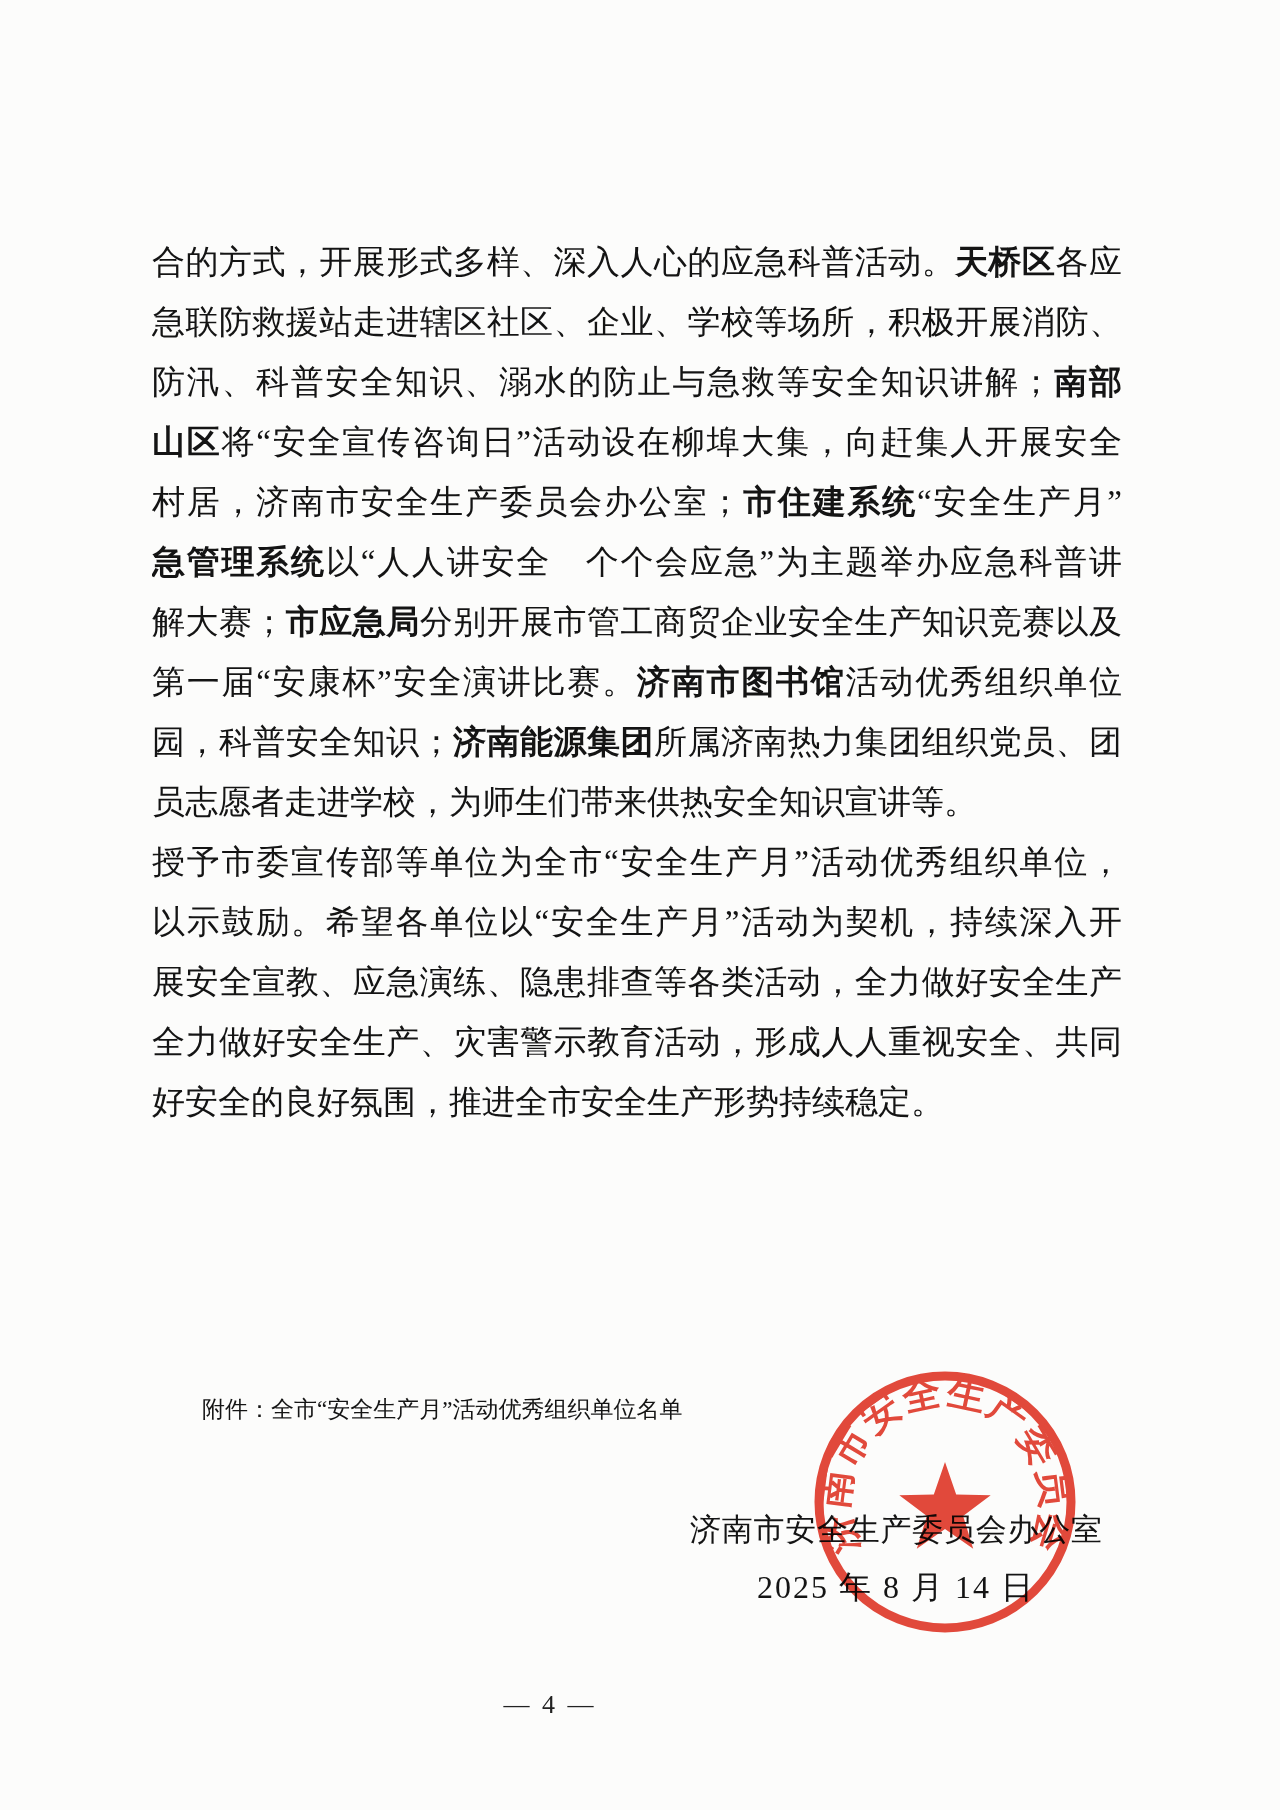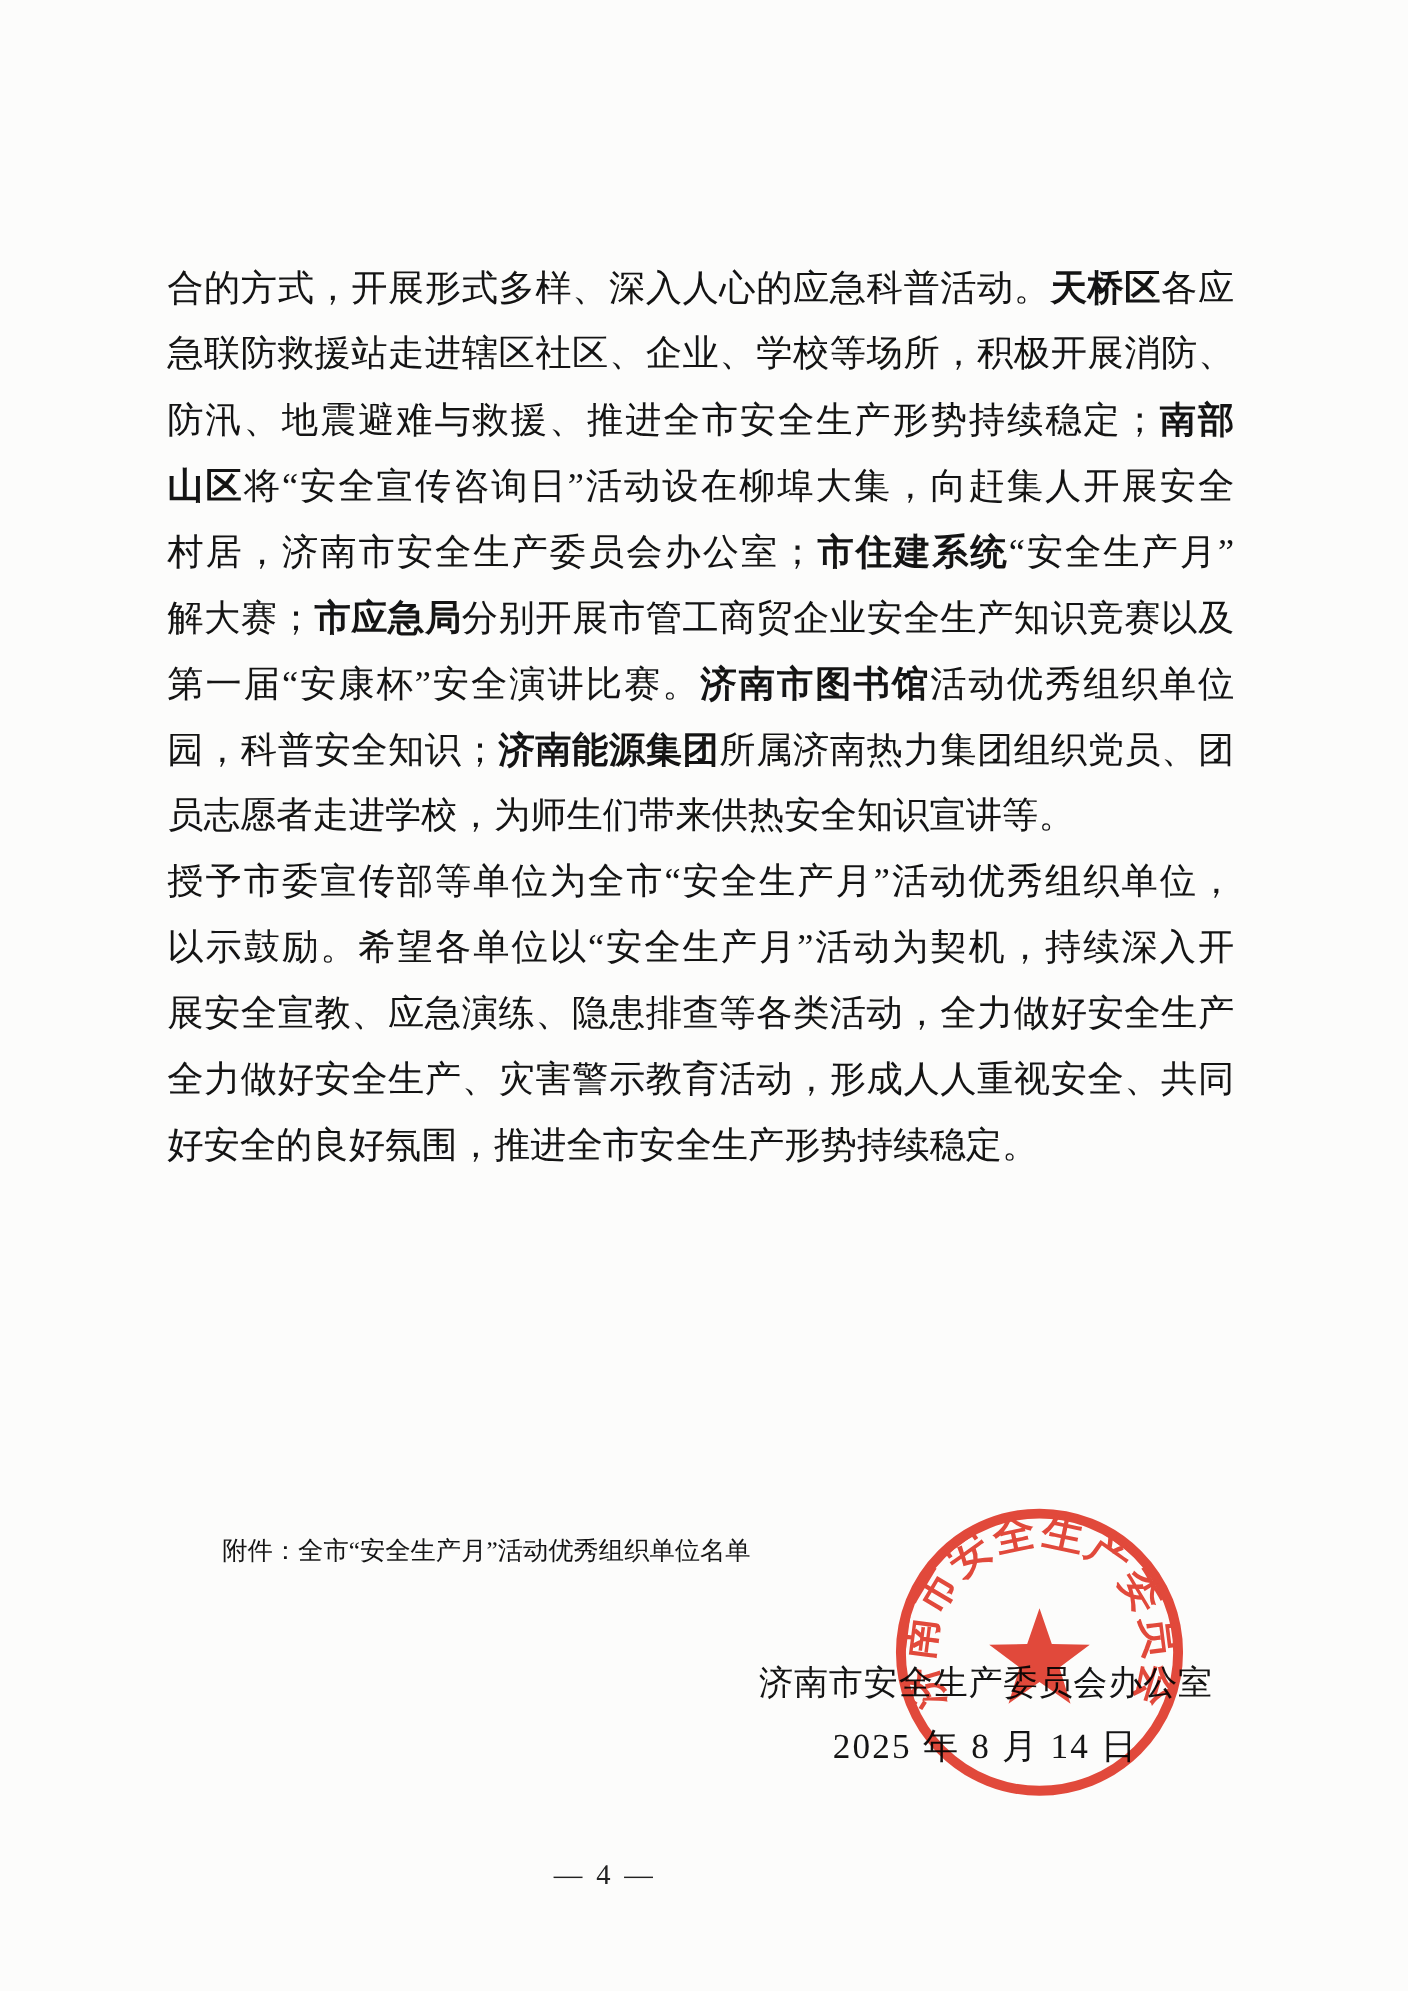--- a/index.html
+++ b/index.html
@@ -6,21 +6,21 @@
   .page {
     position:relative; width:1280px; height:1810px; margin:0 auto;
     background:#fcfcfb; overflow:hidden;
     font-family:"Liberation Serif","DejaVu Serif",serif; color:#141414;
   }
   .body-text { position:absolute; left:152px; top:232px; width:970px;
     font-size:33px; line-height:60px; }
   .line { height:60px; overflow:hidden; }
   .line.j { text-align:justify; text-align-last:justify; }
   .line.indent { text-indent:48px; }
-  .b { font-family:Liberation Sans, sans-serif; font-weight:700; }
+  .b { font-family:Liberation Serif, serif; font-weight:700; }
   .attachment { position:absolute; left:152px; top:1380px; width:970px;
     font-size:23px; line-height:60px; text-indent:50px; }
   .signature { position:absolute; left:690px; top:1500px; width:412px;
     font-size:31px; line-height:60px; text-align:justify; text-align-last:justify; }
   .dateline { position:absolute; left:690px; top:1557px; width:412px;
     font-size:32px; line-height:60px; text-align:center; letter-spacing:2px; }
   .pagenum { position:absolute; left:450px; top:1690px; width:200px;
     text-align:center; font-size:26px; letter-spacing:3px; color:#222; }
   .seal { position:absolute; left:805px; top:1360px; width:280px; height:280px;
     mix-blend-mode:multiply; opacity:.92; pointer-events:none; }
@@ -29,23 +29,24 @@
   }
 </style>
 </head>
 <body>
 
 <div class="page">
 
   <div class="body-text">
       <div class="line j"><span>合的方式，开展形式多样、深入人心的应急科普活动。</span><span class="b">天桥区</span><span>各应</span></div>
       <div class="line j"><span>急联防救援站走进辖区社区、企业、学校等场所，积极开展消防、</span></div>
-      <div class="line j"><span>防汛、地震避难与救援、推进全市安全生产形势持续稳定；</span><span class="b">南部</span></div>
+      <div class="line j"><span>防汛、科普安全知识、溺水的防止与急救等安全知识讲解；</span><span class="b">南部</span></div>
       <div class="line j"><span class="b">山区</span><span>将“安全宣传咨询日”活动设在柳埠大集，向赶集人开展安全</span></div>
       <div class="line j"><span>村居，济南市安全生产委员会办公室；</span><span class="b">市住建系统</span><span>“安全生产月”</span></div>
+      <div class="line j"><span class="b">急管理系统</span><span>以“人人讲安全　个个会应急”为主题举办应急科普讲</span></div>
       <div class="line j"><span>解大赛；</span><span class="b">市应急局</span><span>分别开展市管工商贸企业安全生产知识竞赛以及</span></div>
       <div class="line j"><span>第一届“安康杯”安全演讲比赛。</span><span class="b">济南市图书馆</span><span>活动优秀组织单位</span></div>
       <div class="line j"><span>园，科普安全知识；</span><span class="b">济南能源集团</span><span>所属济南热力集团组织党员、团</span></div>
       <div class="line"><span>员志愿者走进学校，为师生们带来供热安全知识宣讲等。</span></div>
       <div class="line j"><span>授予市委宣传部等单位为全市“安全生产月”活动优秀组织单位，</span></div>
       <div class="line j"><span>以示鼓励。希望各单位以“安全生产月”活动为契机，持续深入开</span></div>
       <div class="line j"><span>展安全宣教、应急演练、隐患排查等各类活动，全力做好安全生产</span></div>
       <div class="line j"><span>全力做好安全生产、灾害警示教育活动，形成人人重视安全、共同抓</span></div>
       <div class="line"><span>好安全的良好氛围，推进全市安全生产形势持续稳定。</span></div>
     </div>

